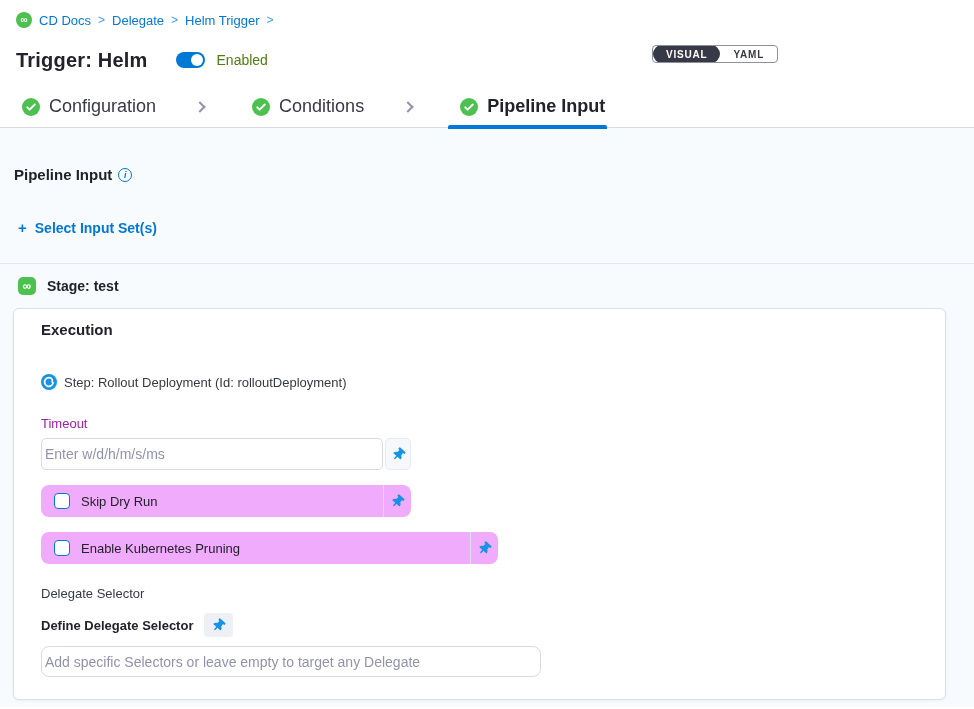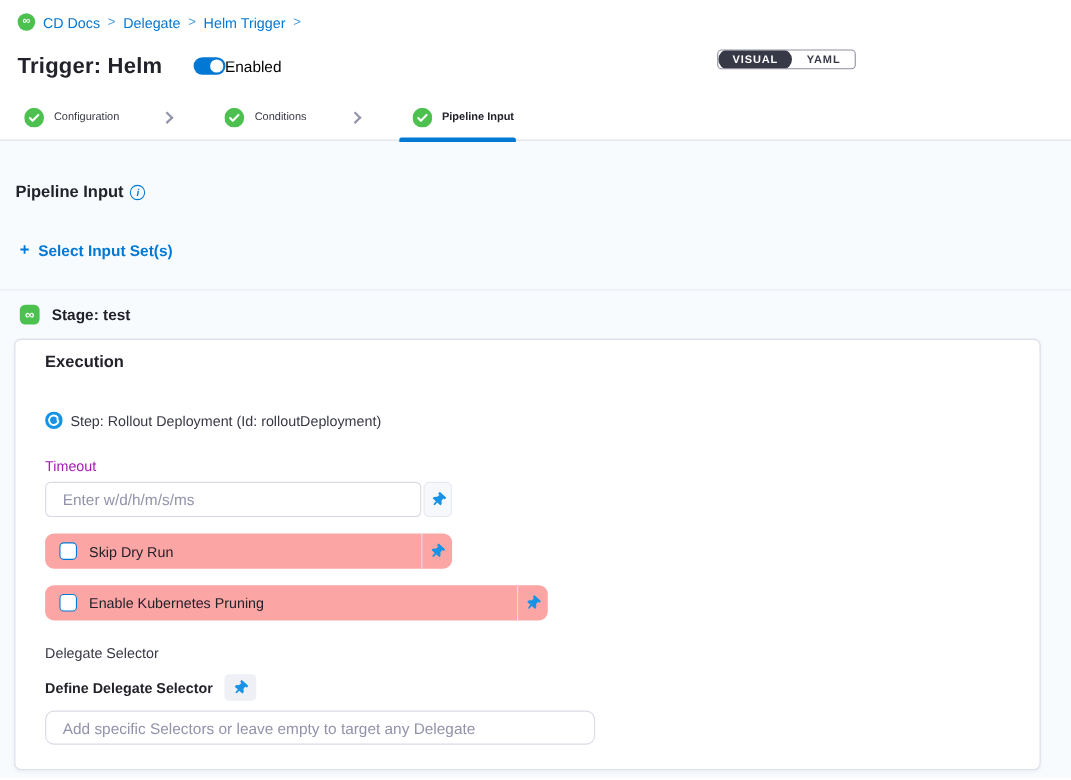--- a/index.html
+++ b/index.html
@@ -19,37 +19,37 @@
     color:#fff; font-size:10px; font-weight:bold;
     display:inline-flex; align-items:center; justify-content:center; line-height:1;
   }
   .crumb-link { color:#0278d5; text-decoration:none; cursor:pointer; }
   .crumb-sep { color:#0278d5; opacity:.75; font-size:12px; }
 
   .title-row { display:flex; align-items:center; margin-top:13px; height:34px; }
   .page-title { font-size:20px; font-weight:700; letter-spacing:.2px; }
   .toggle { width:29px; height:16px; border-radius:9px; background:#0278d5; position:relative; margin-left:28px; cursor:pointer; flex:none; }
   .toggle .knob { position:absolute; right:2px; top:2px; width:12px; height:12px; background:#fff; border-radius:50%; }
-  .toggle-label { margin-left:0; font-size:14px; color:#000000; }
+  .toggle-label { margin-left:12px; font-size:14px; color:#4d7c0f; }
 
   .mode-switch {
     position:absolute; left:652px; top:45px;
     display:inline-flex; align-items:center; height:18px;
     border:1px solid #8f8fa1; border-radius:4px; background:#fff; overflow:hidden;
   }
   .mode-seg { font-size:10px; font-weight:700; letter-spacing:.8px; padding:0 13px; height:18px; display:flex; align-items:center; cursor:pointer; }
   .mode-seg.active { background:#383946; color:#fff; border-radius:10px; }
   .mode-seg.inactive { color:#383946; }
 
   
   .tabbar {
     margin-top:9px; height:42px; border-bottom:1px solid #d9dae5;
     display:flex; align-items:center; padding-left:22px; background:#fff;
   }
-  .tab { display:flex; align-items:center; gap:9px; font-size:10px; color:#383946; position:relative; height:42px; cursor:pointer; }
+  .tab { display:flex; align-items:center; gap:9px; font-size:18px; color:#383946; position:relative; height:42px; cursor:pointer; }
   .tab.active { font-weight:700; color:#22222a; }
   .tab.active::after { content:""; position:absolute; left:-12px; right:-2px; bottom:-1px; height:4px; background:#0278d5; border-radius:2px 2px 0 0; }
   .tab-check { width:18px; height:18px; flex:none; }
   .tab-sep { width:8px; height:8px; border-top:2px solid #9293ab; border-right:2px solid #9293ab; transform:rotate(45deg); margin:0 48px 0 40px; flex:none; }
 
   
   .content { background:#f8fbfe; height:579px; }
   .section-head { display:flex; align-items:center; gap:6px; padding:38px 0 0 14px; }
   .section-title { font-size:15px; font-weight:700; }
   .info-icon {
@@ -77,32 +77,32 @@
   }
   .card-title { font-size:15px; font-weight:700; }
   .step-row { display:flex; align-items:center; gap:7px; margin-top:36px; }
   .step-icon { width:16px; height:16px; flex:none; }
   .step-label { font-size:13px; font-weight:400; color:#383946; }
 
   .field-label { font-size:13px; color:#a21caf; margin-top:26px; }
   .input-with-pin { display:flex; align-items:stretch; margin-top:7px; }
   .text-input {
     height:32px; border:1px solid #d9dae5; border-radius:5px; background:#fff;
-    font-family:"Liberation Sans", sans-serif; font-size:14px; color:#22222a; padding:0 15px; outline:none;
+    font-family:"Liberation Sans", sans-serif; font-size:14px; color:#22222a; padding:0 3px; outline:none;
   }
   .text-input::placeholder { color:#9293ab; }
   .timeout-input { width:342px; }
   .pin-chip {
     width:26px; margin-left:2px; border:1px solid #e8eaf2; border-radius:5px;
     background:#f6f8fb; display:flex; align-items:center; justify-content:center; cursor:pointer;
   }
   .pin-icon svg { transform:rotate(42deg); display:block; }
 
   .check-row {
-    margin-top:15px; height:32px; background:#fca5a5; border-radius:8px;
+    margin-top:15px; height:32px; background:#f0abfc; border-radius:8px;
     display:flex; align-items:center; overflow:hidden;
   }
   .check-row.row-skip { width:370px; }
   .check-row.row-prune { width:457px; }
   .check-row input[type=checkbox] {
     appearance:none; -webkit-appearance:none; width:16px; height:16px; margin:0 11px 0 13px;
     border:1.6px solid #0278d5; border-radius:4px; background:#fff; cursor:pointer; flex:none;
   }
   .check-label { font-size:13px; color:#22222a; flex:1; }
   .row-pin { width:28px; height:100%; border-left:1px solid #dfe1ea; display:flex; align-items:center; justify-content:center; cursor:pointer; flex:none; }

